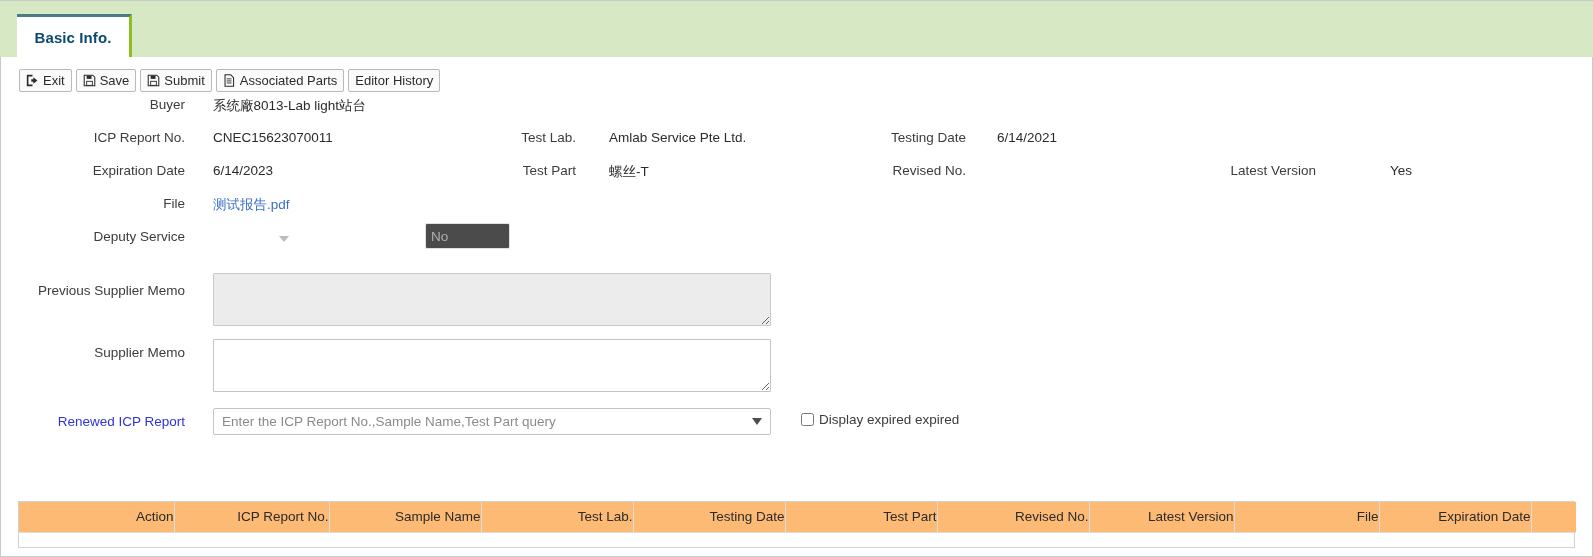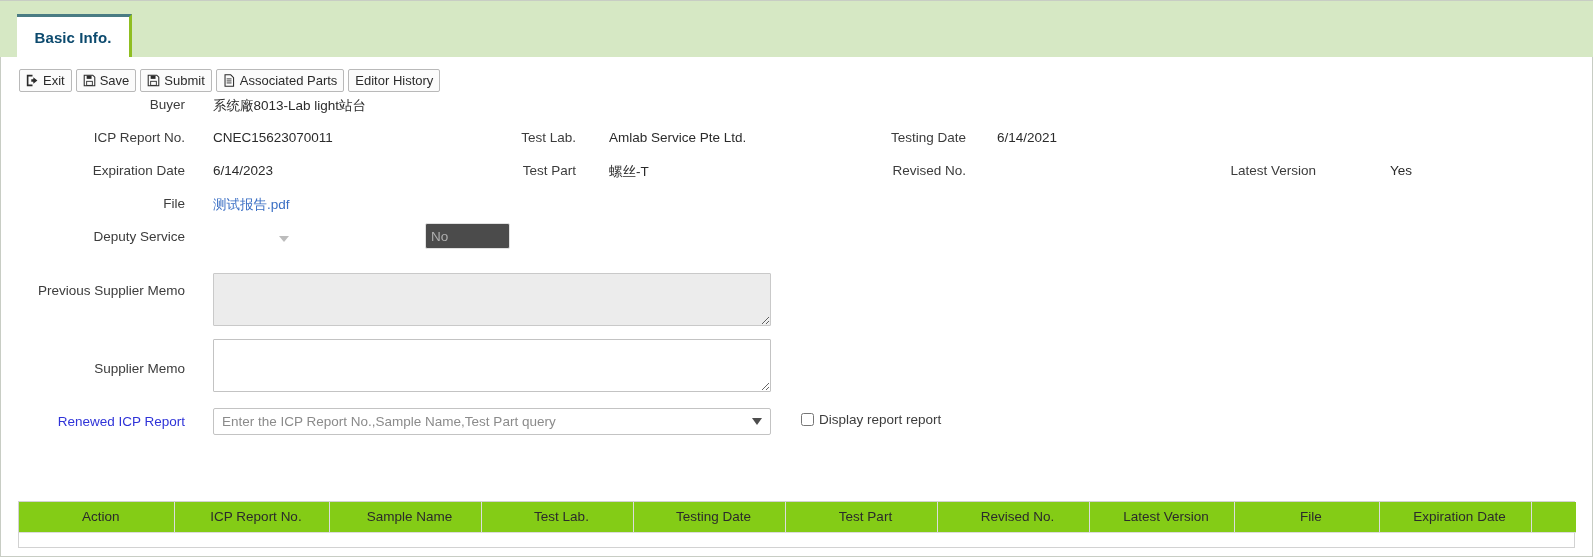--- a/index.html
+++ b/index.html
@@ -199,25 +199,25 @@
     width: 1557px;
     border: 1px solid #d2d2d2;
     background: #ffffff;
   }
   .grid table { border-collapse: collapse; width: 100%; table-layout: fixed; }
   .grid th {
     height: 30px;
     font-size: 13.5px;
     font-weight: normal;
     color: #2b2b2b;
-    text-align: center;
+    text-align: right;
     padding: 0 0 0 9px;
     border-right: 1px solid #dcdcdc;
     border-bottom: 1px solid #dcdcdc;
-    background: #84cc16;
+    background: #fdba74;
     white-space: nowrap;
     overflow: hidden;
     cursor: pointer;
     margin-top: 29px;
   }
   .grid th:last-child { border-right: none; }
   .grid .body-spacer { height: 14px; }
 </style>
 </head>
 <body>
@@ -325,33 +325,33 @@
         </div>
       </div>
 
 
       <div class="row" style="height:63px">
         <div class="lbl c1" style="top:21px">Previous Supplier Memo</div>
         <textarea class="ta" style="top: 11px; height: 53px;" disabled="" placeholder=""></textarea>
       </div>
 
       <div class="row" style="height:66px">
-        <div class="lbl c1" style="top:36px">Supplier Memo</div>
+        <div class="lbl c1" style="top:20px">Supplier Memo</div>
         <textarea class="ta enabled" style="top: 14px; height: 53px;" placeholder=""></textarea>
       </div>
 
       <div class="row" style="height:40px">
         <div class="lbl c1 bluelbl" style="top:23px">Renewed ICP Report</div>
         <div class="combowrap" style="top:17px">
           <div class="combo">Enter the ICP Report No.,Sample Name,Test Part query</div>
           <span class="carat"></span>
         </div>
         <label class="chkwrap" style="top:21px">
           <input type="checkbox" style="">
-          <span>Display report report</span>
+          <span>Display expired expired</span>
         </label>
       </div>
 
     </div>
 
     <div class="grid">
       <table>
         <colgroup>
           <col style="width:155px">
             <col style="width:155px">

